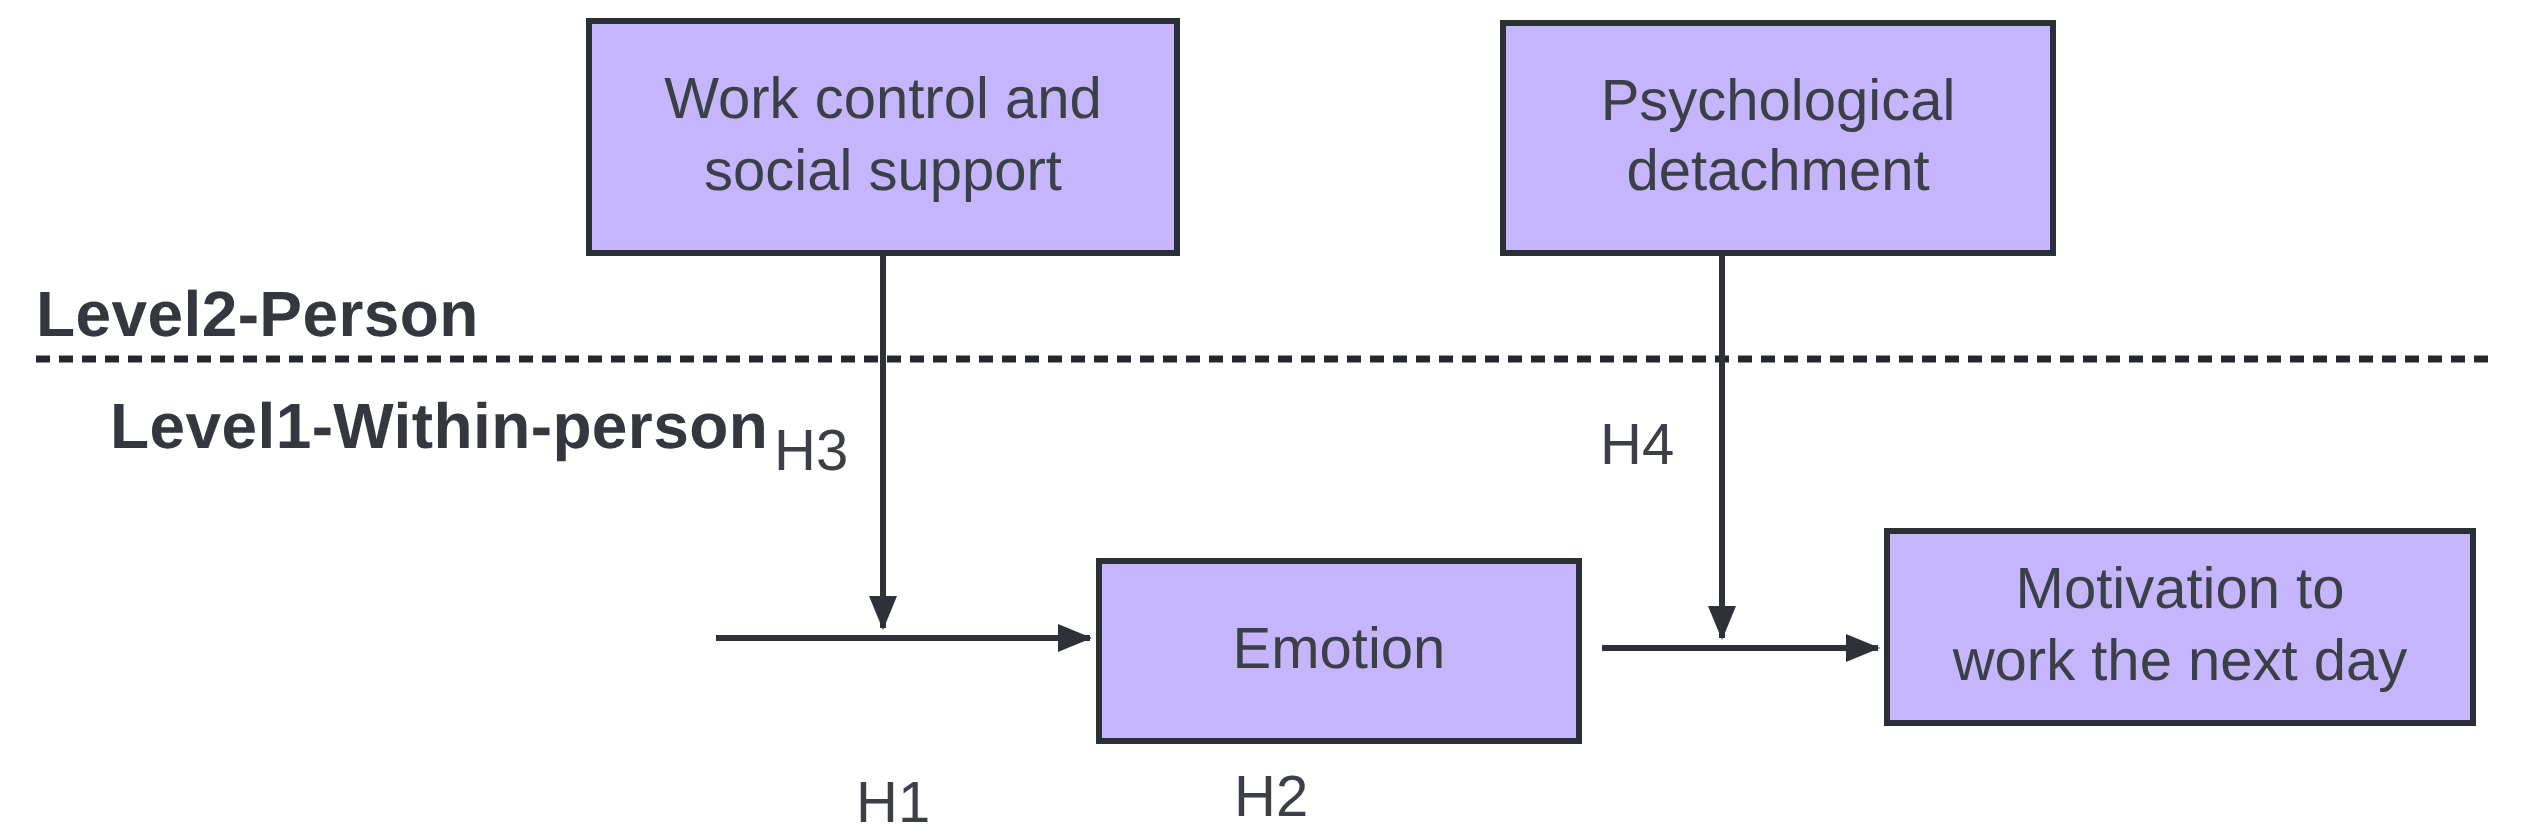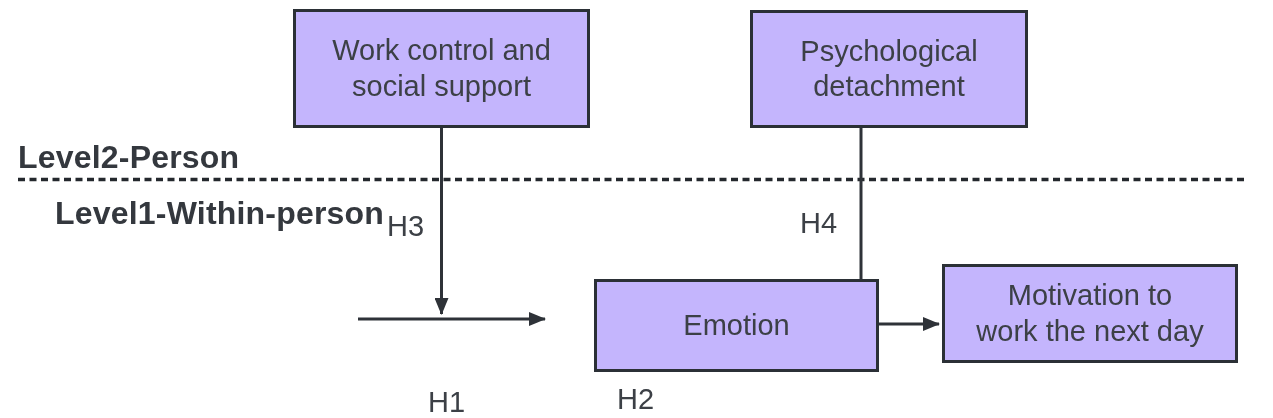--- a/index.html
+++ b/index.html
@@ -35,21 +35,21 @@
     font-size: 29px;
     line-height: 1.22;
     color: #3c4046;
   }
   .node .node-label {
     white-space: pre-line;
   }
   .node-work-control   { left: 293px; top: 9px;   width: 297px; height: 119px; }
   .node-psych-detach   { left: 750px; top: 10px;  width: 278px; height: 118px; }
   .node-mandatory      { left: 50px;  top: 278px; width: 308px; height: 83px;  }
-  .node-emotion        { left: 548px; top: 279px; width: 285px; height: 93px; margin-left: 46px;  }
+  .node-emotion        { left: 548px; top: 279px; width: 243px; height: 93px;  }
   .node-motivation     { left: 942px; top: 264px; width: 296px; height: 99px;  }
 
   .level-label {
     position: absolute;
     left: 18px;
     font-size: 32px;
     font-weight: 700;
     color: #34383e;
     letter-spacing: 0.2px;
   }

